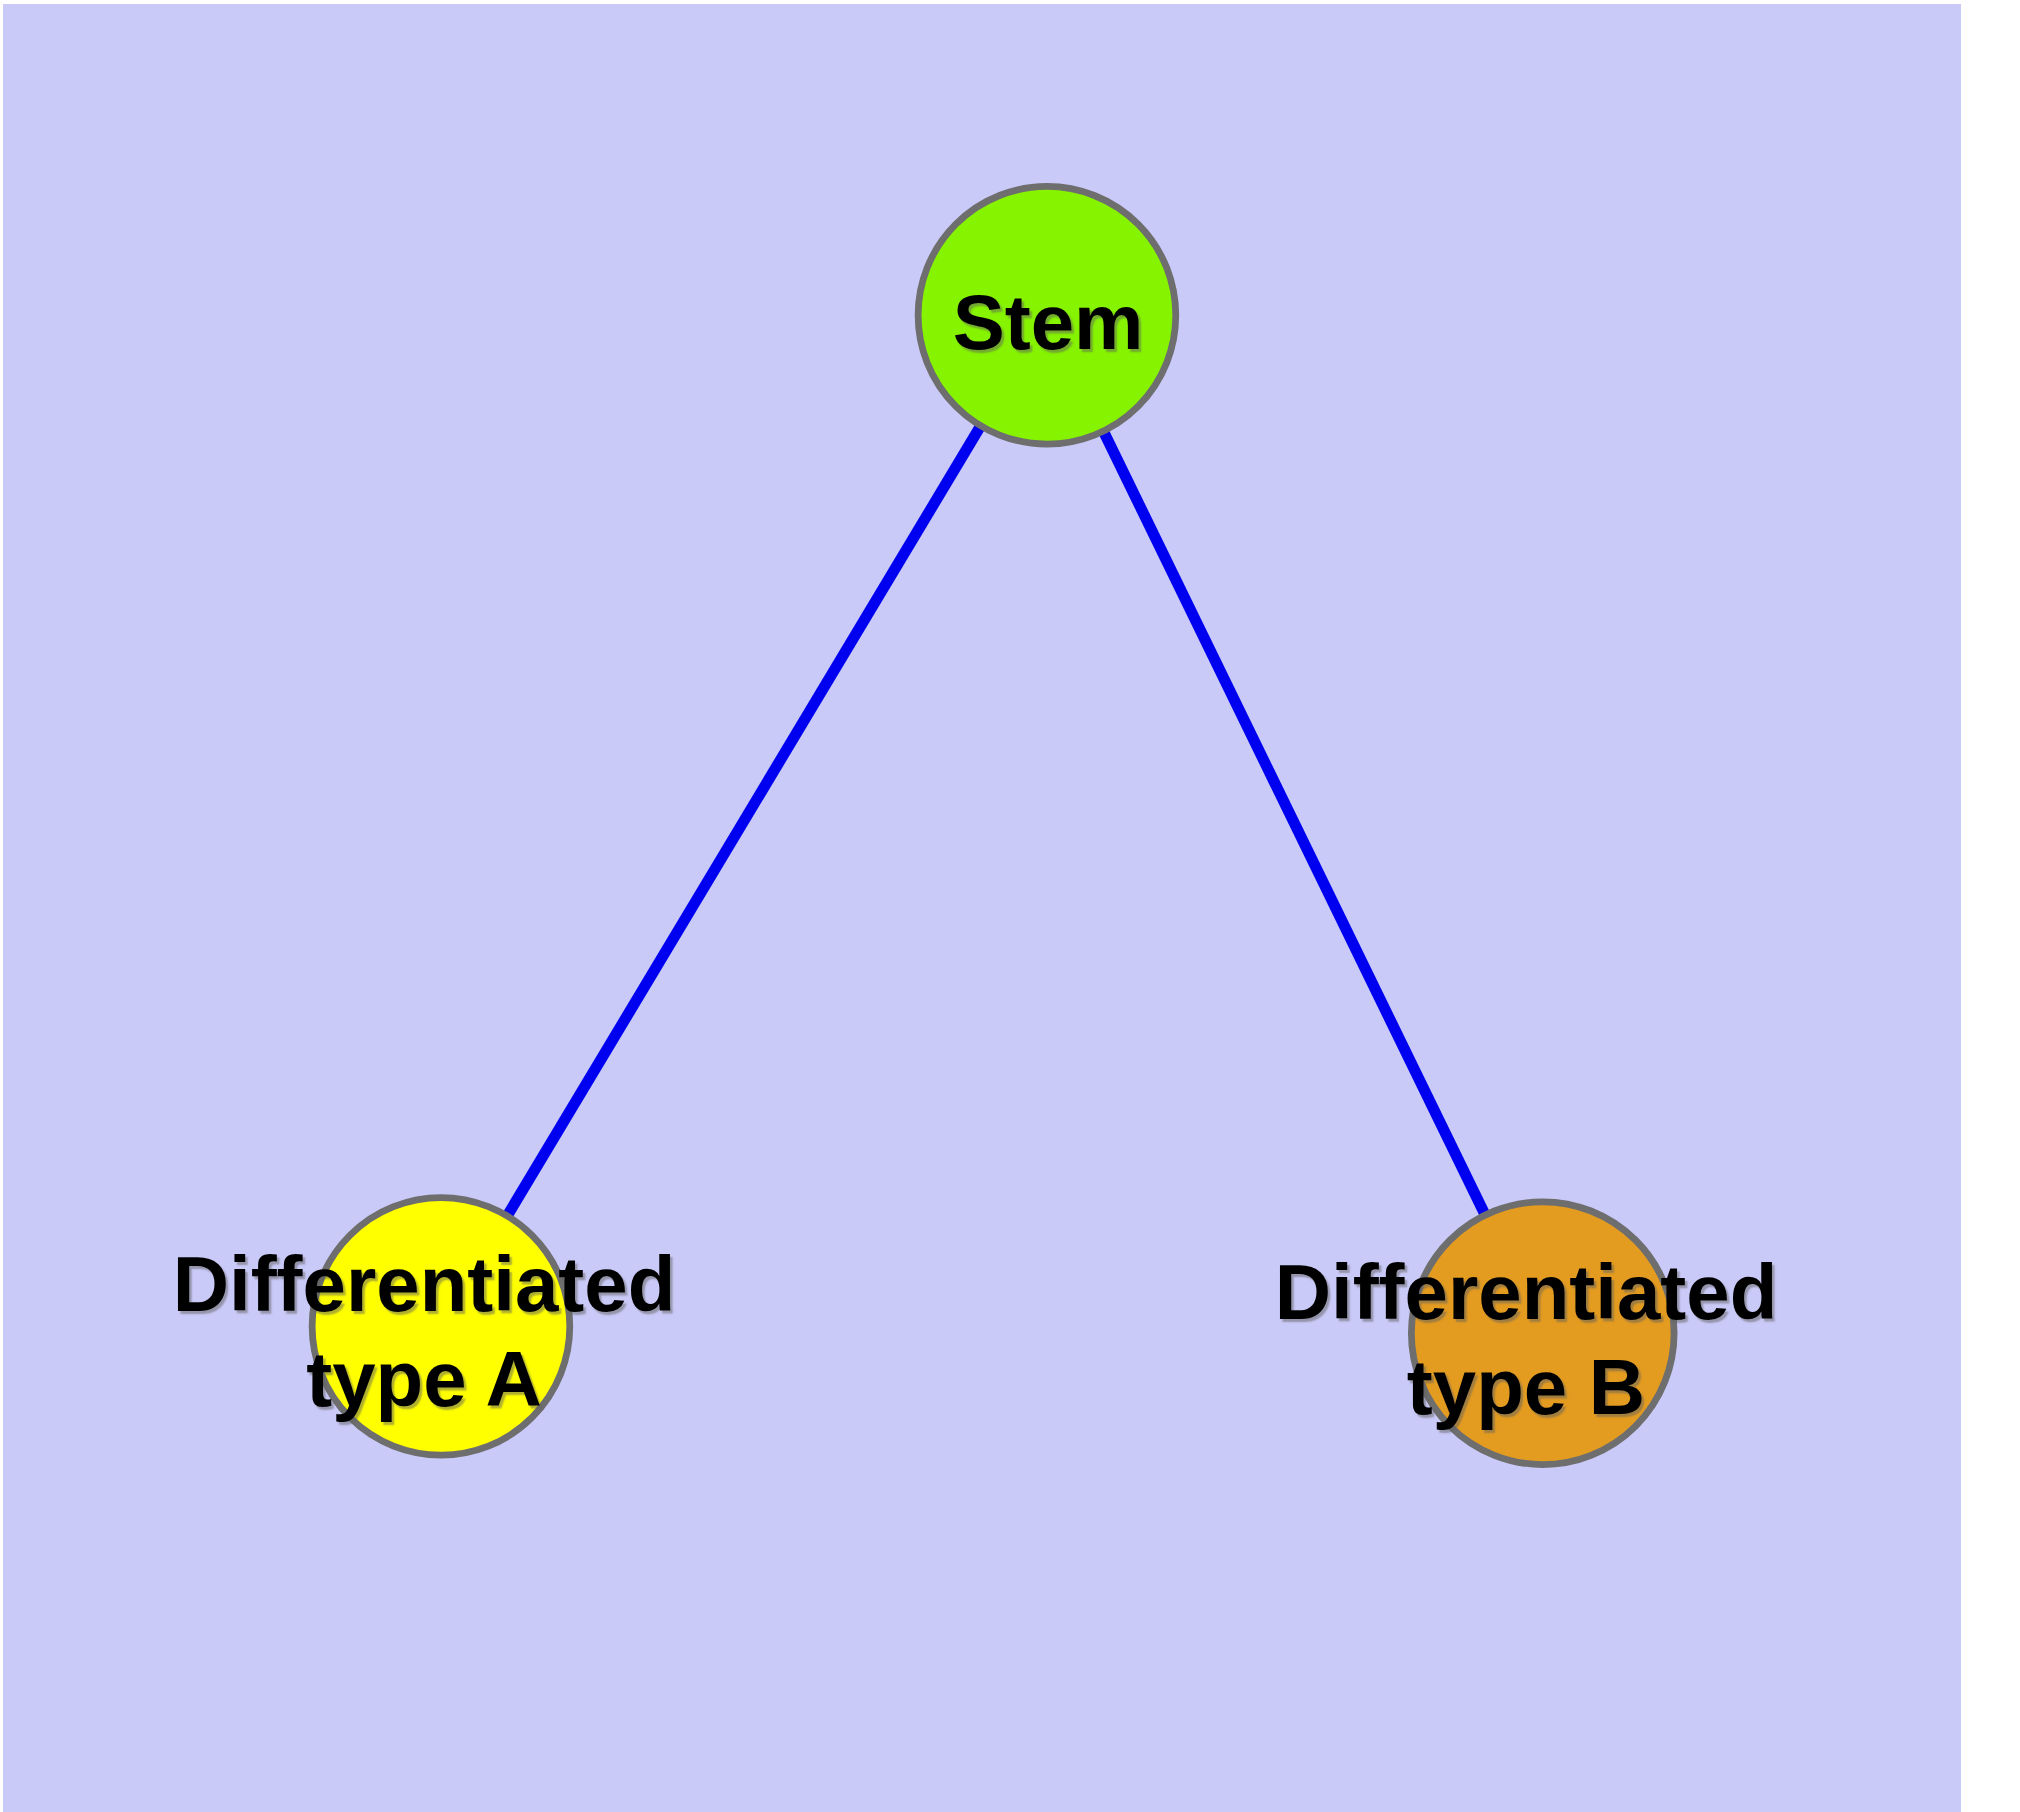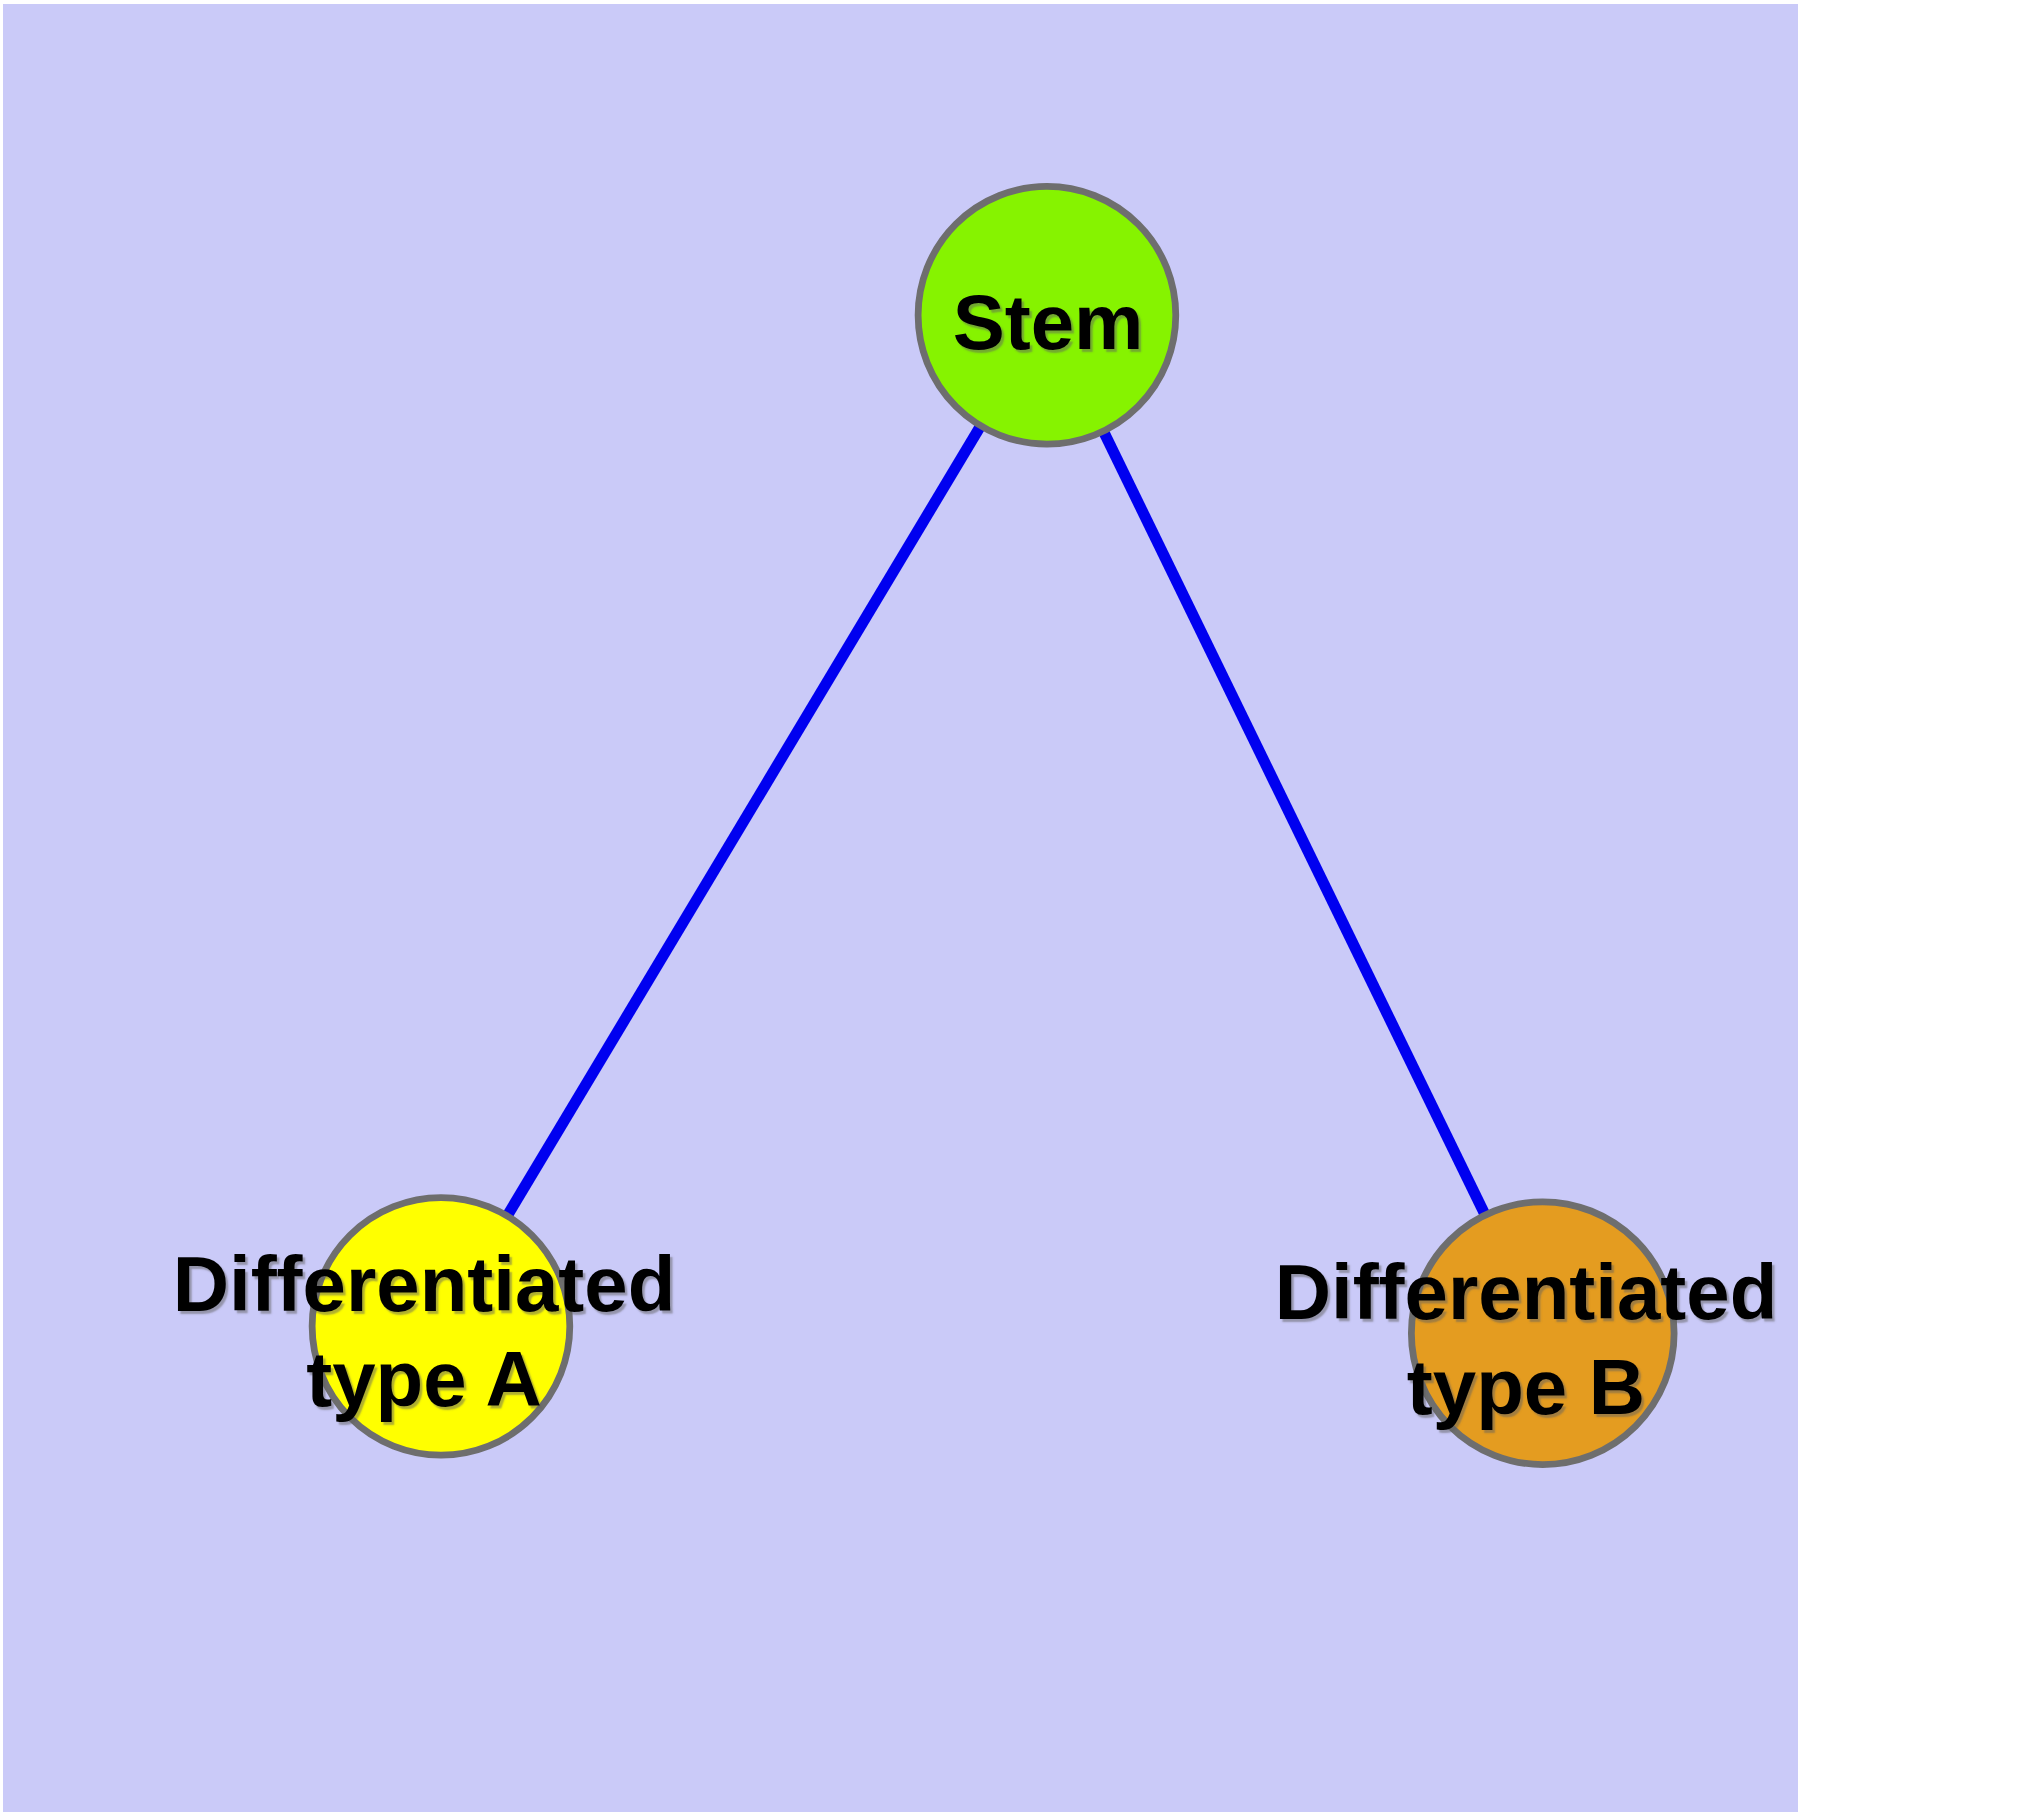--- a/index.html
+++ b/index.html
@@ -1,18 +1,18 @@
 <!DOCTYPE html>
 <html style="font-size:13.6px"><head>
 <meta charset="utf-8">
 <style>
   html, body { margin: 0; padding: 0; background: #ffffff; }
   .canvas {
     position: relative;
-    width: 1798px;
+    width: 1961px;
     height: 1812px;
     overflow: hidden;
     background: #CACAF8; 
   }
   .graph-svg {
     position: absolute;
     left: 0; top: 0;
     width: 2021px;
     height: 1812px;
   }

